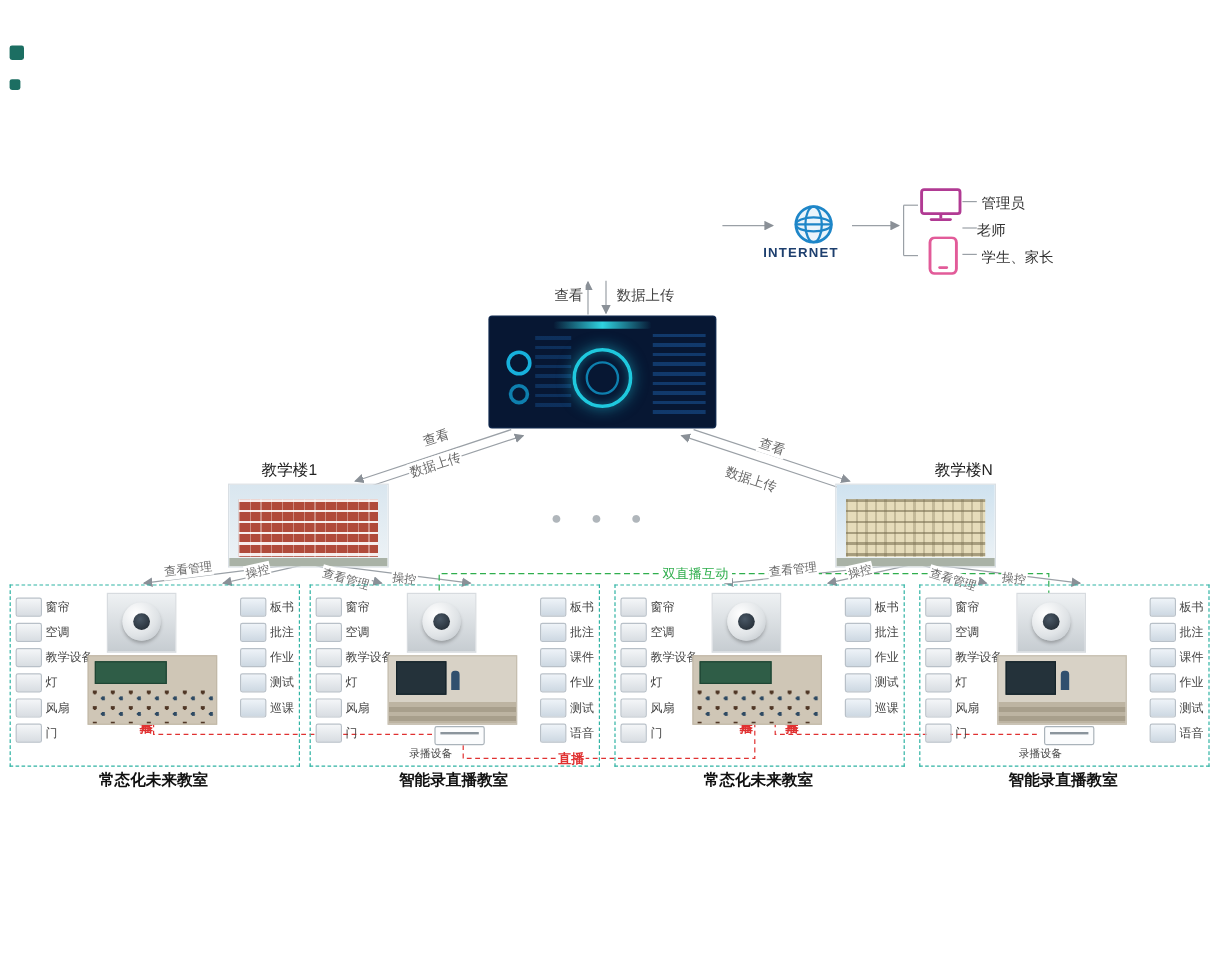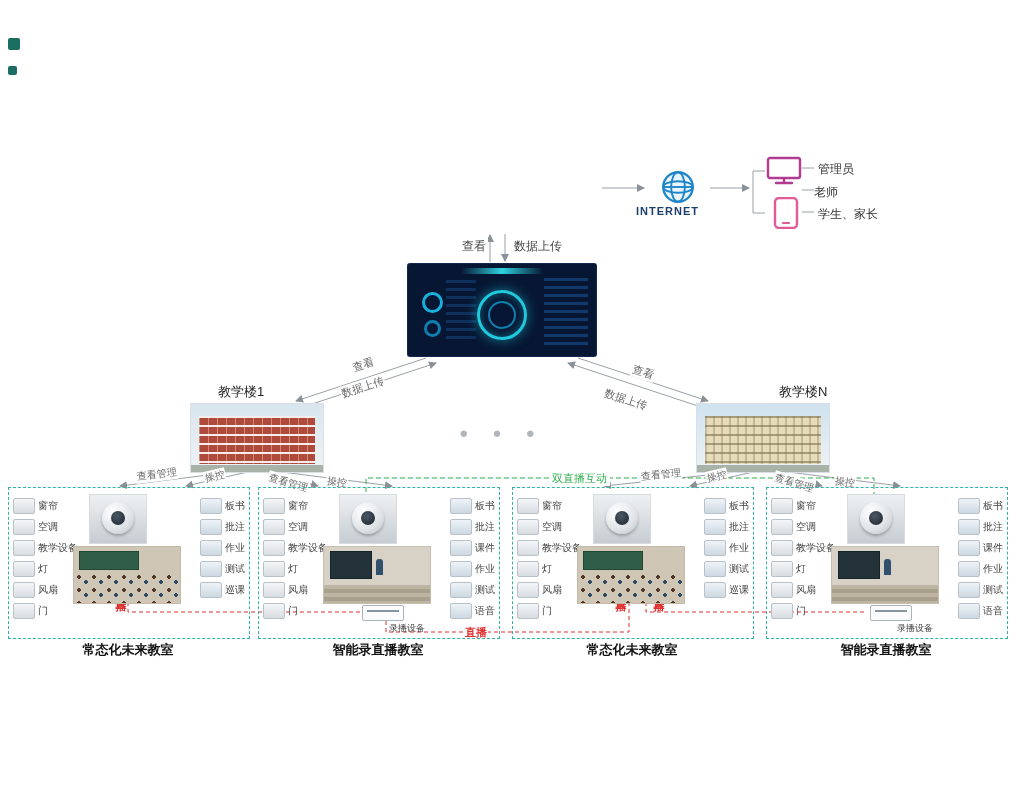--- a/index.html
+++ b/index.html
@@ -86,21 +86,21 @@
   .room-future .board{position:absolute;left:5px;top:4px;width:58px;height:17px;background:#2f5d47;border:1px solid #1f4534;}
   .room-future .crowd{position:absolute;left:0;bottom:0;width:100%;height:30px;
         background-image:radial-gradient(circle 2px at 5px 4px,#503726 85%,transparent 90%),
                          radial-gradient(circle 2px at 12px 9px,#2e4a63 85%,transparent 90%);
         background-size:15px 13px;}
   .room-live{background:#d8d2c6;border:1px solid #c6bfb0;}
   .room-live .screen{position:absolute;left:6px;top:4px;width:40px;height:26px;background:#24323a;border:1px solid #15242b;}
   .room-live .teacher{position:absolute;left:52px;top:12px;width:7px;height:16px;border-radius:3px 3px 0 0;background:#30506e;}
   .room-live .desks{position:absolute;left:0;bottom:0;width:100%;height:18px;
         background:repeating-linear-gradient(180deg,#bdb4a2 0 4px,#a89f8c 4px 8px);}
-  .recorder-wrap{position:absolute;left:82px;top:117px;width:84px;text-align:right;}
+  .recorder-wrap{position:absolute;left:82px;top:117px;width:84px;text-align:left;}
   .recorder{width:40px;height:14px;margin:0 auto 1px;background:#fbfcfd;border:1px solid #aab3ba;
         border-radius:2px;position:relative;}
   .recorder::after{content:"";position:absolute;left:4px;top:4px;right:4px;height:2px;background:#8a949c;}
   .recorder-label{font-size:9px;color:#444;}
   .cls-label{position:absolute;width:240px;text-align:center;font-size:13px;font-weight:bold;color:#111;}
 
   .artifact{position:absolute;background:#1c6e62;border-radius:2px;}
 </style>
 </head>
 <body>

